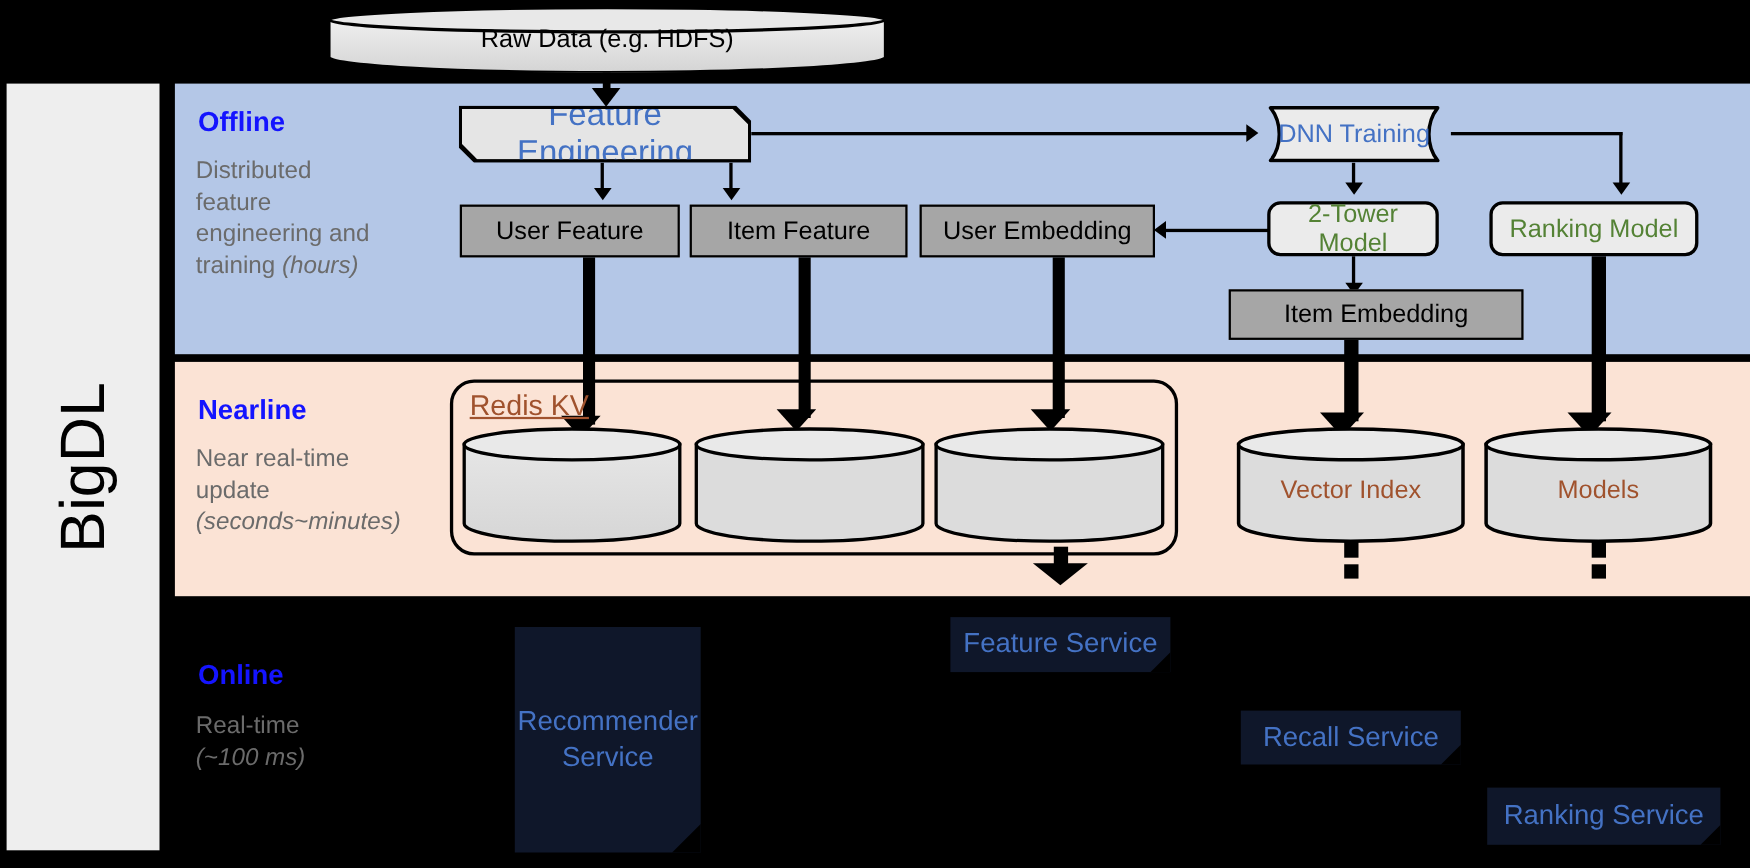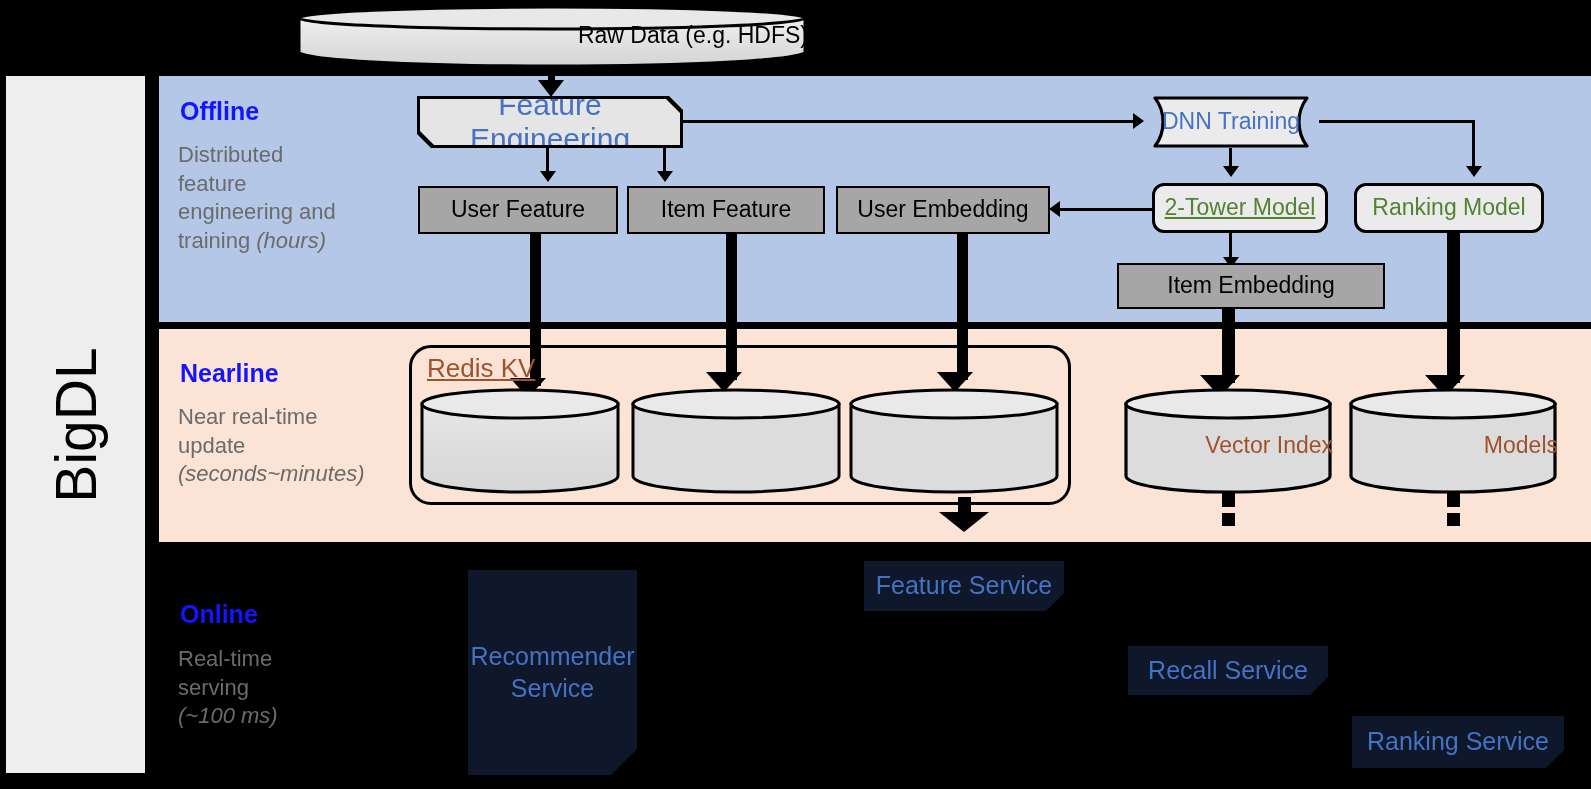--- a/index.html
+++ b/index.html
@@ -116,21 +116,21 @@
     width: 0; height: 0;
     border-left: 18px solid transparent;
     border-bottom: 18px solid #000;
   }
 
   
   .cyl { position: absolute; }
   .cyl svg { display: block; }
   .cyl-label {
     position: absolute; left: 0; right: 0;
-    text-align: right;
+    text-align: center;
     font-size: 23px;
     pointer-events: none;
   }
 
   
   .ln-v { background: #000; }
   .thin { background: #000; }
 
   .arrow-down-thin {
     width: 0; height: 0;
@@ -241,21 +241,21 @@
   <div class="abs ln-v" style="left:663px; top:148px; width:3px; height:25px;"></div>
   <div class="abs arrow-down-thin" style="left:657px; top:171px;"></div>
 
   <div class="abs node gray-box" style="left:418px; top:186px; width:200px; height:48px;">User Feature</div>
   <div class="abs node gray-box" style="left:627px; top:186px; width:198px; height:48px;">Item Feature</div>
   <div class="abs node gray-box" style="left:836px; top:186px; width:214px; height:48px;">User Embedding</div>
 
   <div class="abs thin" style="left:1060px; top:208px; width:100px; height:3px;"></div>
   <div class="abs arrow-left-thin" style="left:1049px; top:201px;"></div>
 
-  <div class="abs node round-box green-text" style="left:1152px; top:183px; width:176px; height:50px;text-decoration:underline;">2-Tower Model</div>
+  <div class="abs node round-box green-text" style="left:1152px; top:183px; width:156px; height:50px;">2-Tower Model</div>
   <div class="abs node round-box green-text" style="left:1354px; top:183px; width:190px; height:50px;">Ranking Model</div>
 
   <div class="abs ln-v" style="left:1229px; top:233px; width:3px; height:26px;"></div>
   <div class="abs arrow-down-thin" style="left:1223px; top:257px;"></div>
 
   <div class="abs node gray-box" style="left:1117px; top:263px; width:268px; height:46px;">Item Embedding</div>
 
   <div class="abs ln-v" style="left:530px; top:234px; width:11px; height:152px;"></div>
   <div class="abs arrow-down-fat" style="left:510px; top:378px; border-left-width:18px; border-right-width:18px; border-top-width:20px;"></div>
 
@@ -332,21 +332,20 @@
 
   <div class="abs" style="left:1222px; top:492px; width:13px; height:15px; background:#000;"></div>
   <div class="abs" style="left:1222px; top:513px; width:13px; height:13px; background:#000;"></div>
 
   <div class="abs" style="left:1447px; top:492px; width:13px; height:15px; background:#000;"></div>
   <div class="abs" style="left:1447px; top:513px; width:13px; height:13px; background:#000;"></div>
 
   <div class="abs band-title" style="left:180px; top:600px;">Online</div>
   <div class="abs band-sub" style="left:178px; top:645px; width:230px;">
     <div>Real-time</div>
-    <div>serving</div>
     <div><i>(~100 ms)</i></div>
   </div>
 
   <div class="abs doc" style="left:468px; top:570px; width:169px; height:205px; flex-direction:column;">
     <div>Recommender</div>
     <div>Service</div>
     <span class="doc-fold" style="border-left-width:26px; border-bottom-width:26px;"></span>
   </div>
 
   <div class="abs doc" style="left:864px; top:561px; width:200px; height:50px;">

